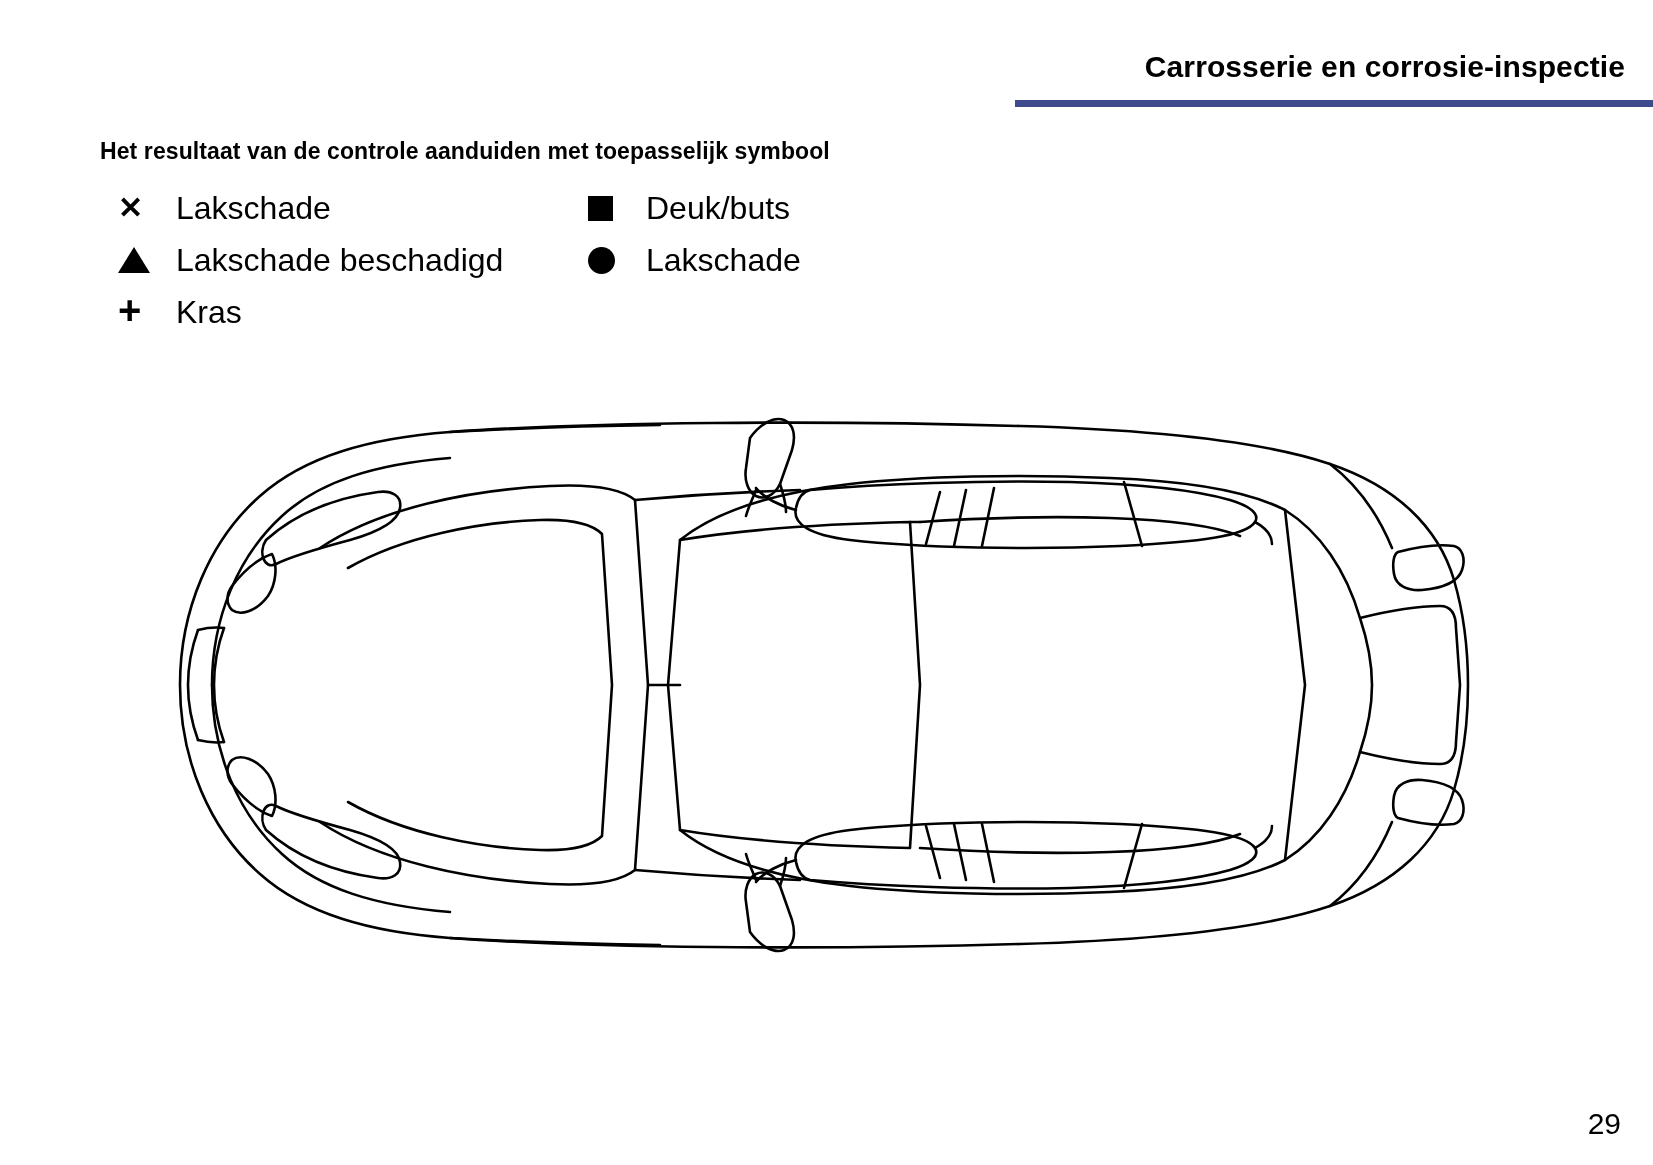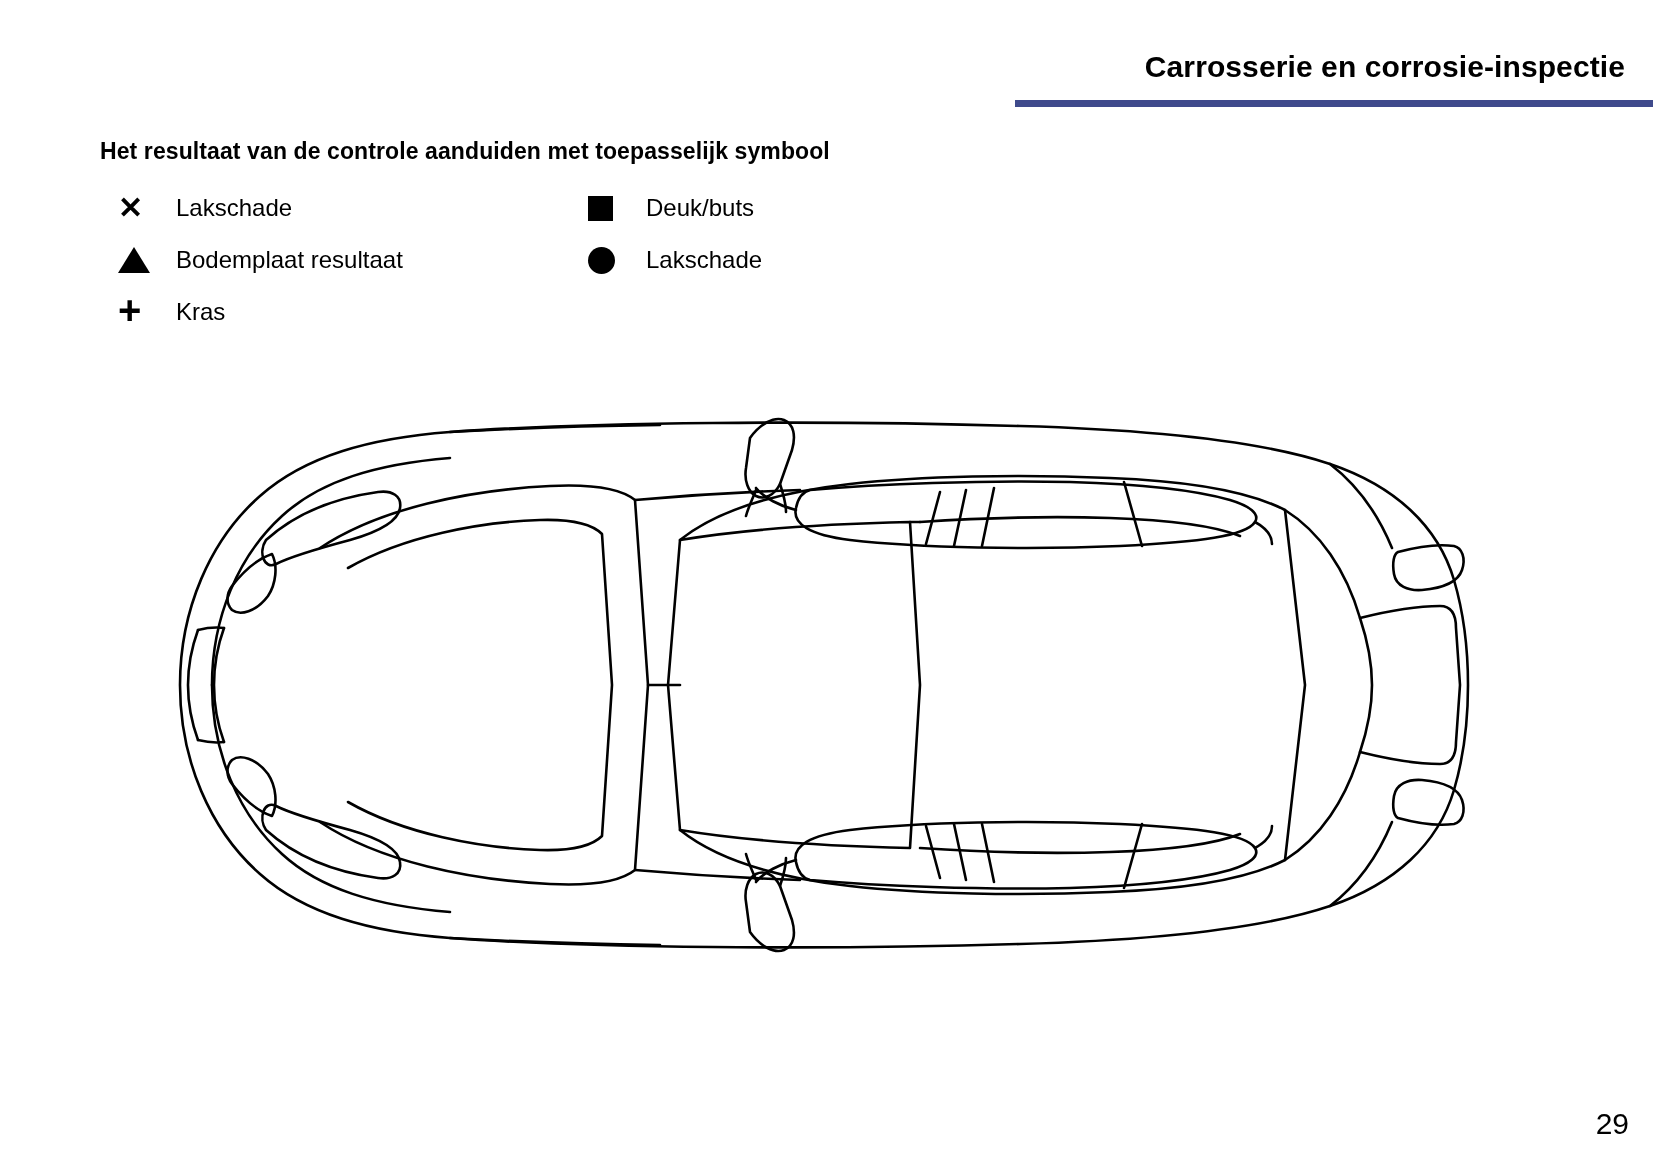--- a/index.html
+++ b/index.html
@@ -73,21 +73,21 @@
   }
   .legend-item.col1 { left: 0; }
   .legend-item.col2 { left: 470px; text-align: right; }
   .legend-symbol {
     width: 46px;
     display: flex;
     align-items: center;
     justify-content: flex-start;
   }
   .legend-label {
-    font-size: 24px;
+    font-size: 32px;
     white-space: nowrap;
     padding-left: 12px;
   }
 
   .sym-x {
     font-size: 30px;
     font-weight: bold;
     line-height: 1;
   }
   .sym-triangle {
@@ -118,21 +118,21 @@
     left: 120px;
     top: 380px;
     width: 1400px;
     height: 610px;
   }
   .diagram svg { display: block; width: 100%; height: 100%; }
 
   
   .page-number {
     position: absolute;
-    right: 24px;
+    right: 32px;
     bottom: 24px;
     font-size: 30px;
     font-weight: normal;
     margin-left: 38px;
   }
 </style>
 </head>
 <body>
 
 <div class="page-header">
@@ -157,21 +157,21 @@
       </span>
       <span class="legend-label">Deuk/buts</span>
     </div>
   </div>
 
   <div class="legend-row">
     <div class="legend-item col1">
       <span class="legend-symbol">
         <span class="sym-triangle"></span>
       </span>
-      <span class="legend-label">Bodemplaat resultaat</span>
+      <span class="legend-label">Lakschade beschadigd</span>
     </div>
     <div class="legend-item col2">
       <span class="legend-symbol">
         <span class="sym-circle"></span>
       </span>
       <span class="legend-label">Lakschade</span>
     </div>
   </div>
 
   <div class="legend-row">

